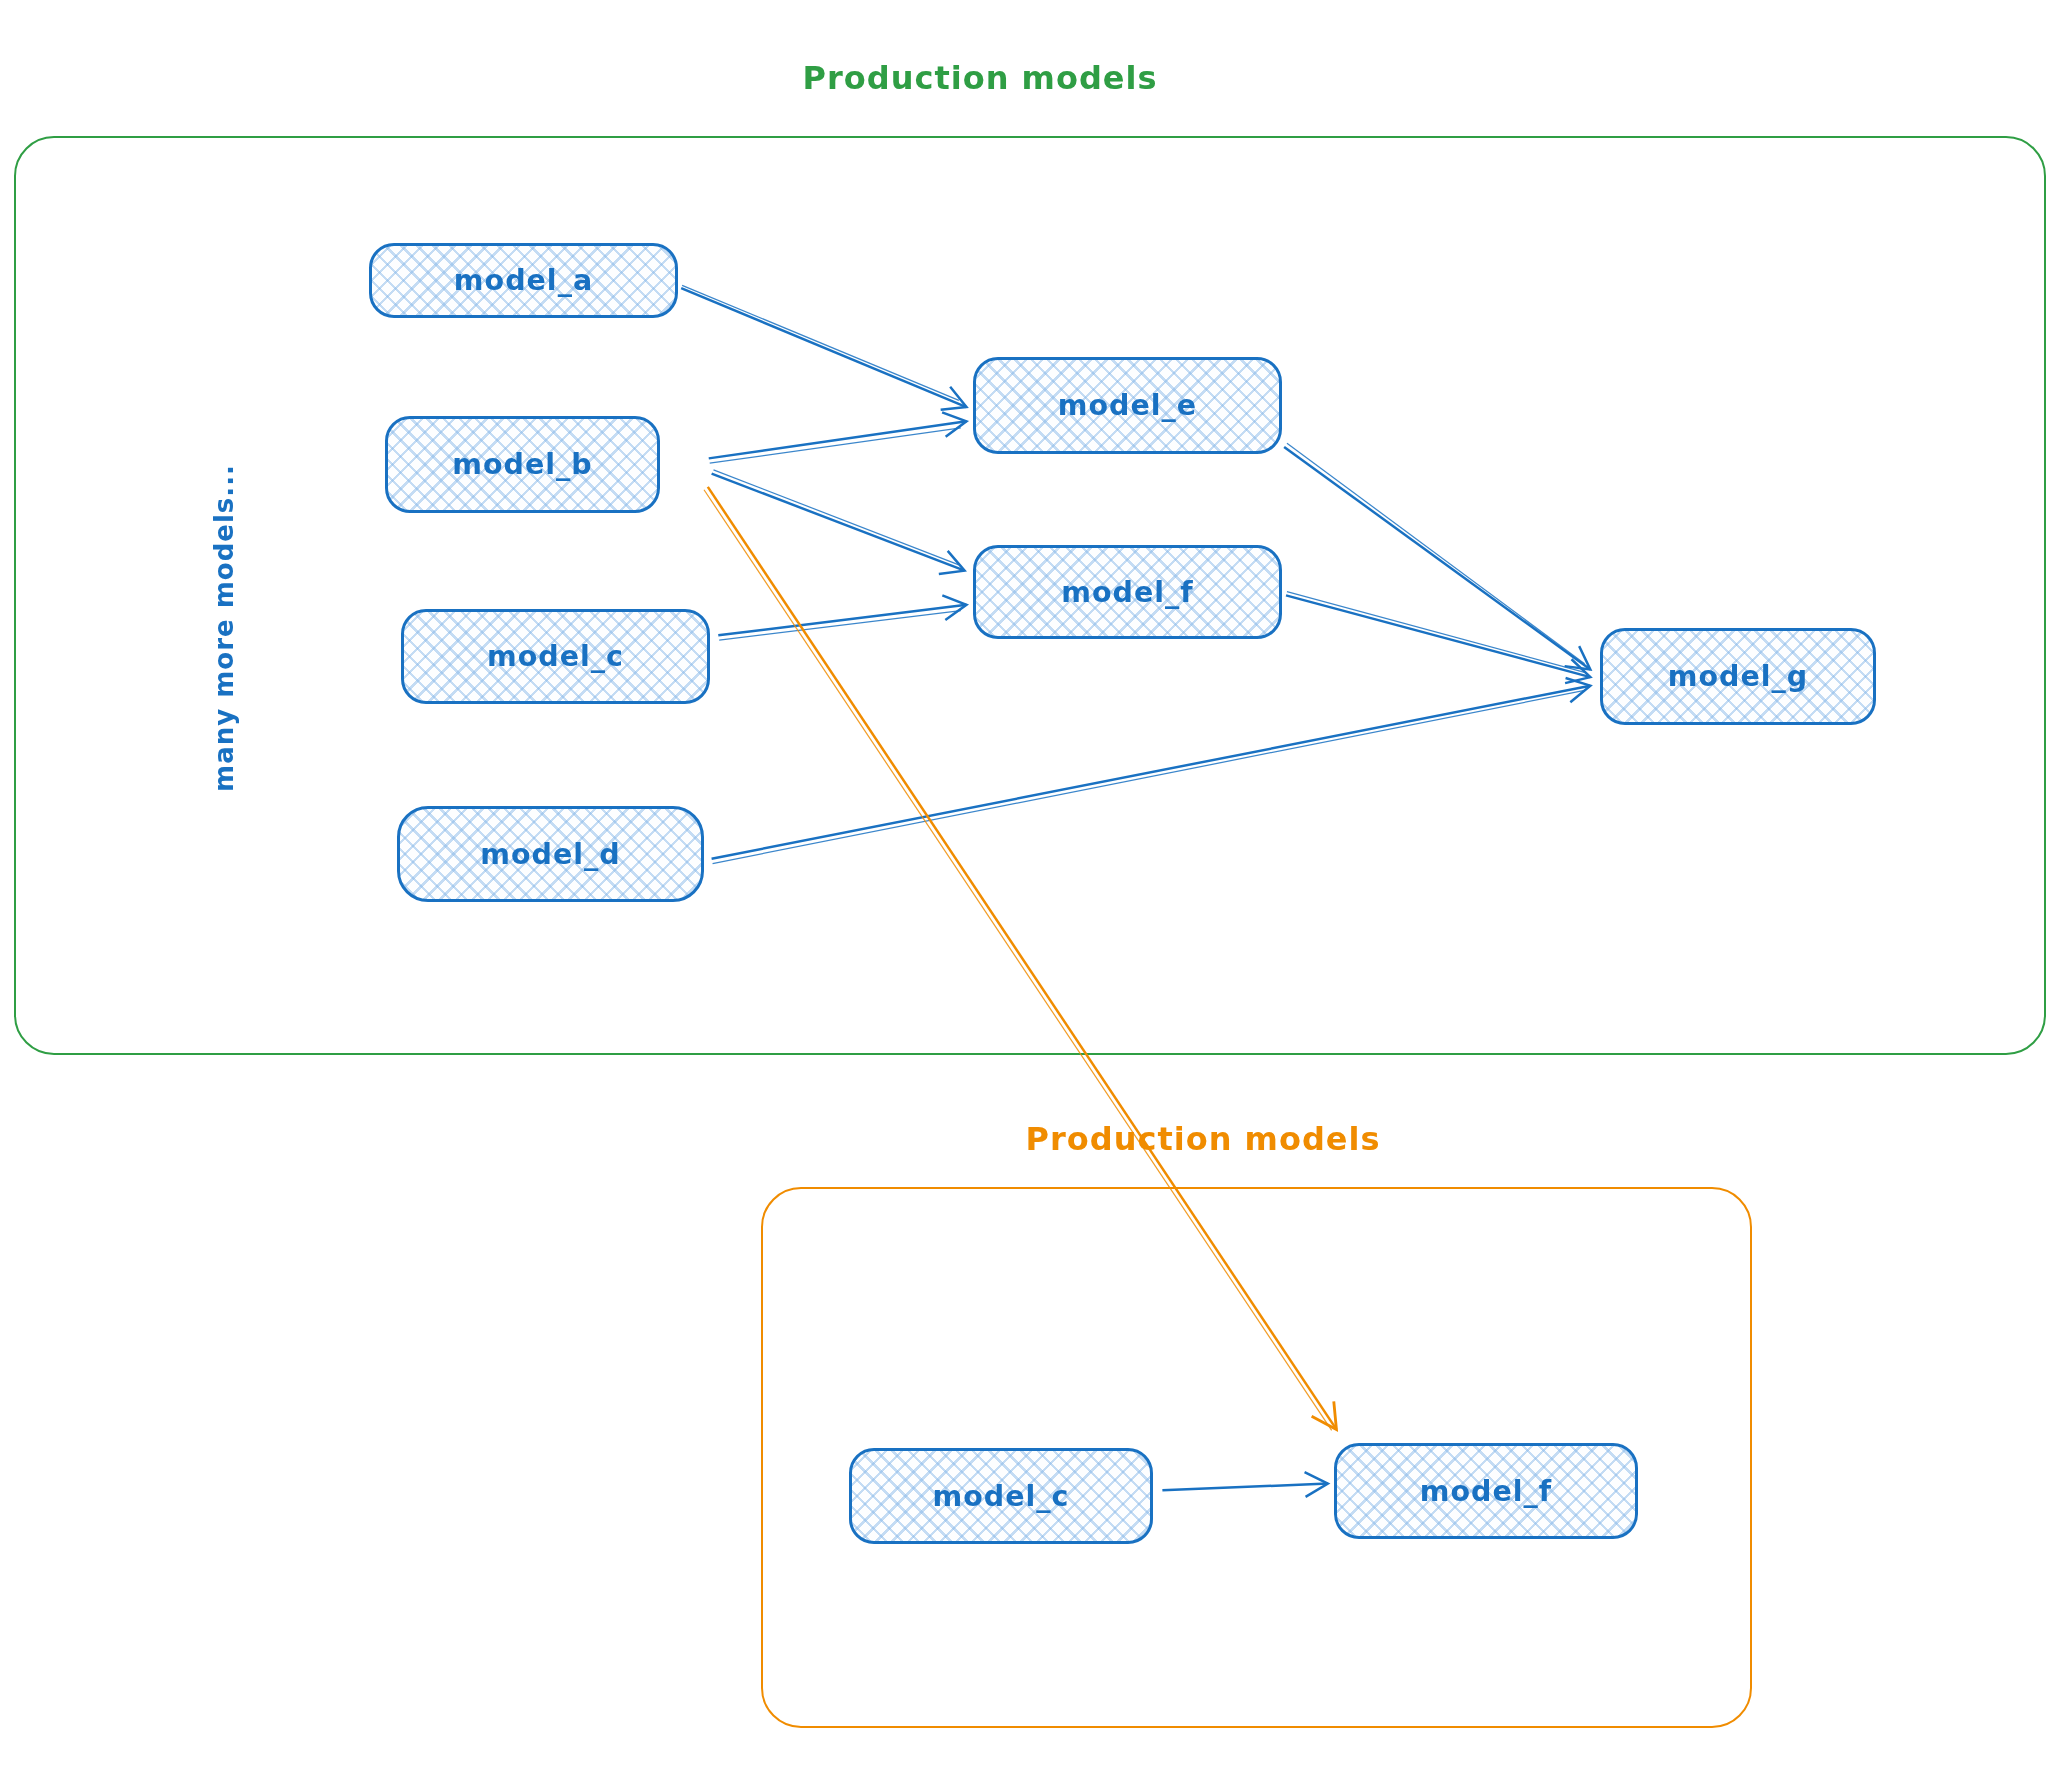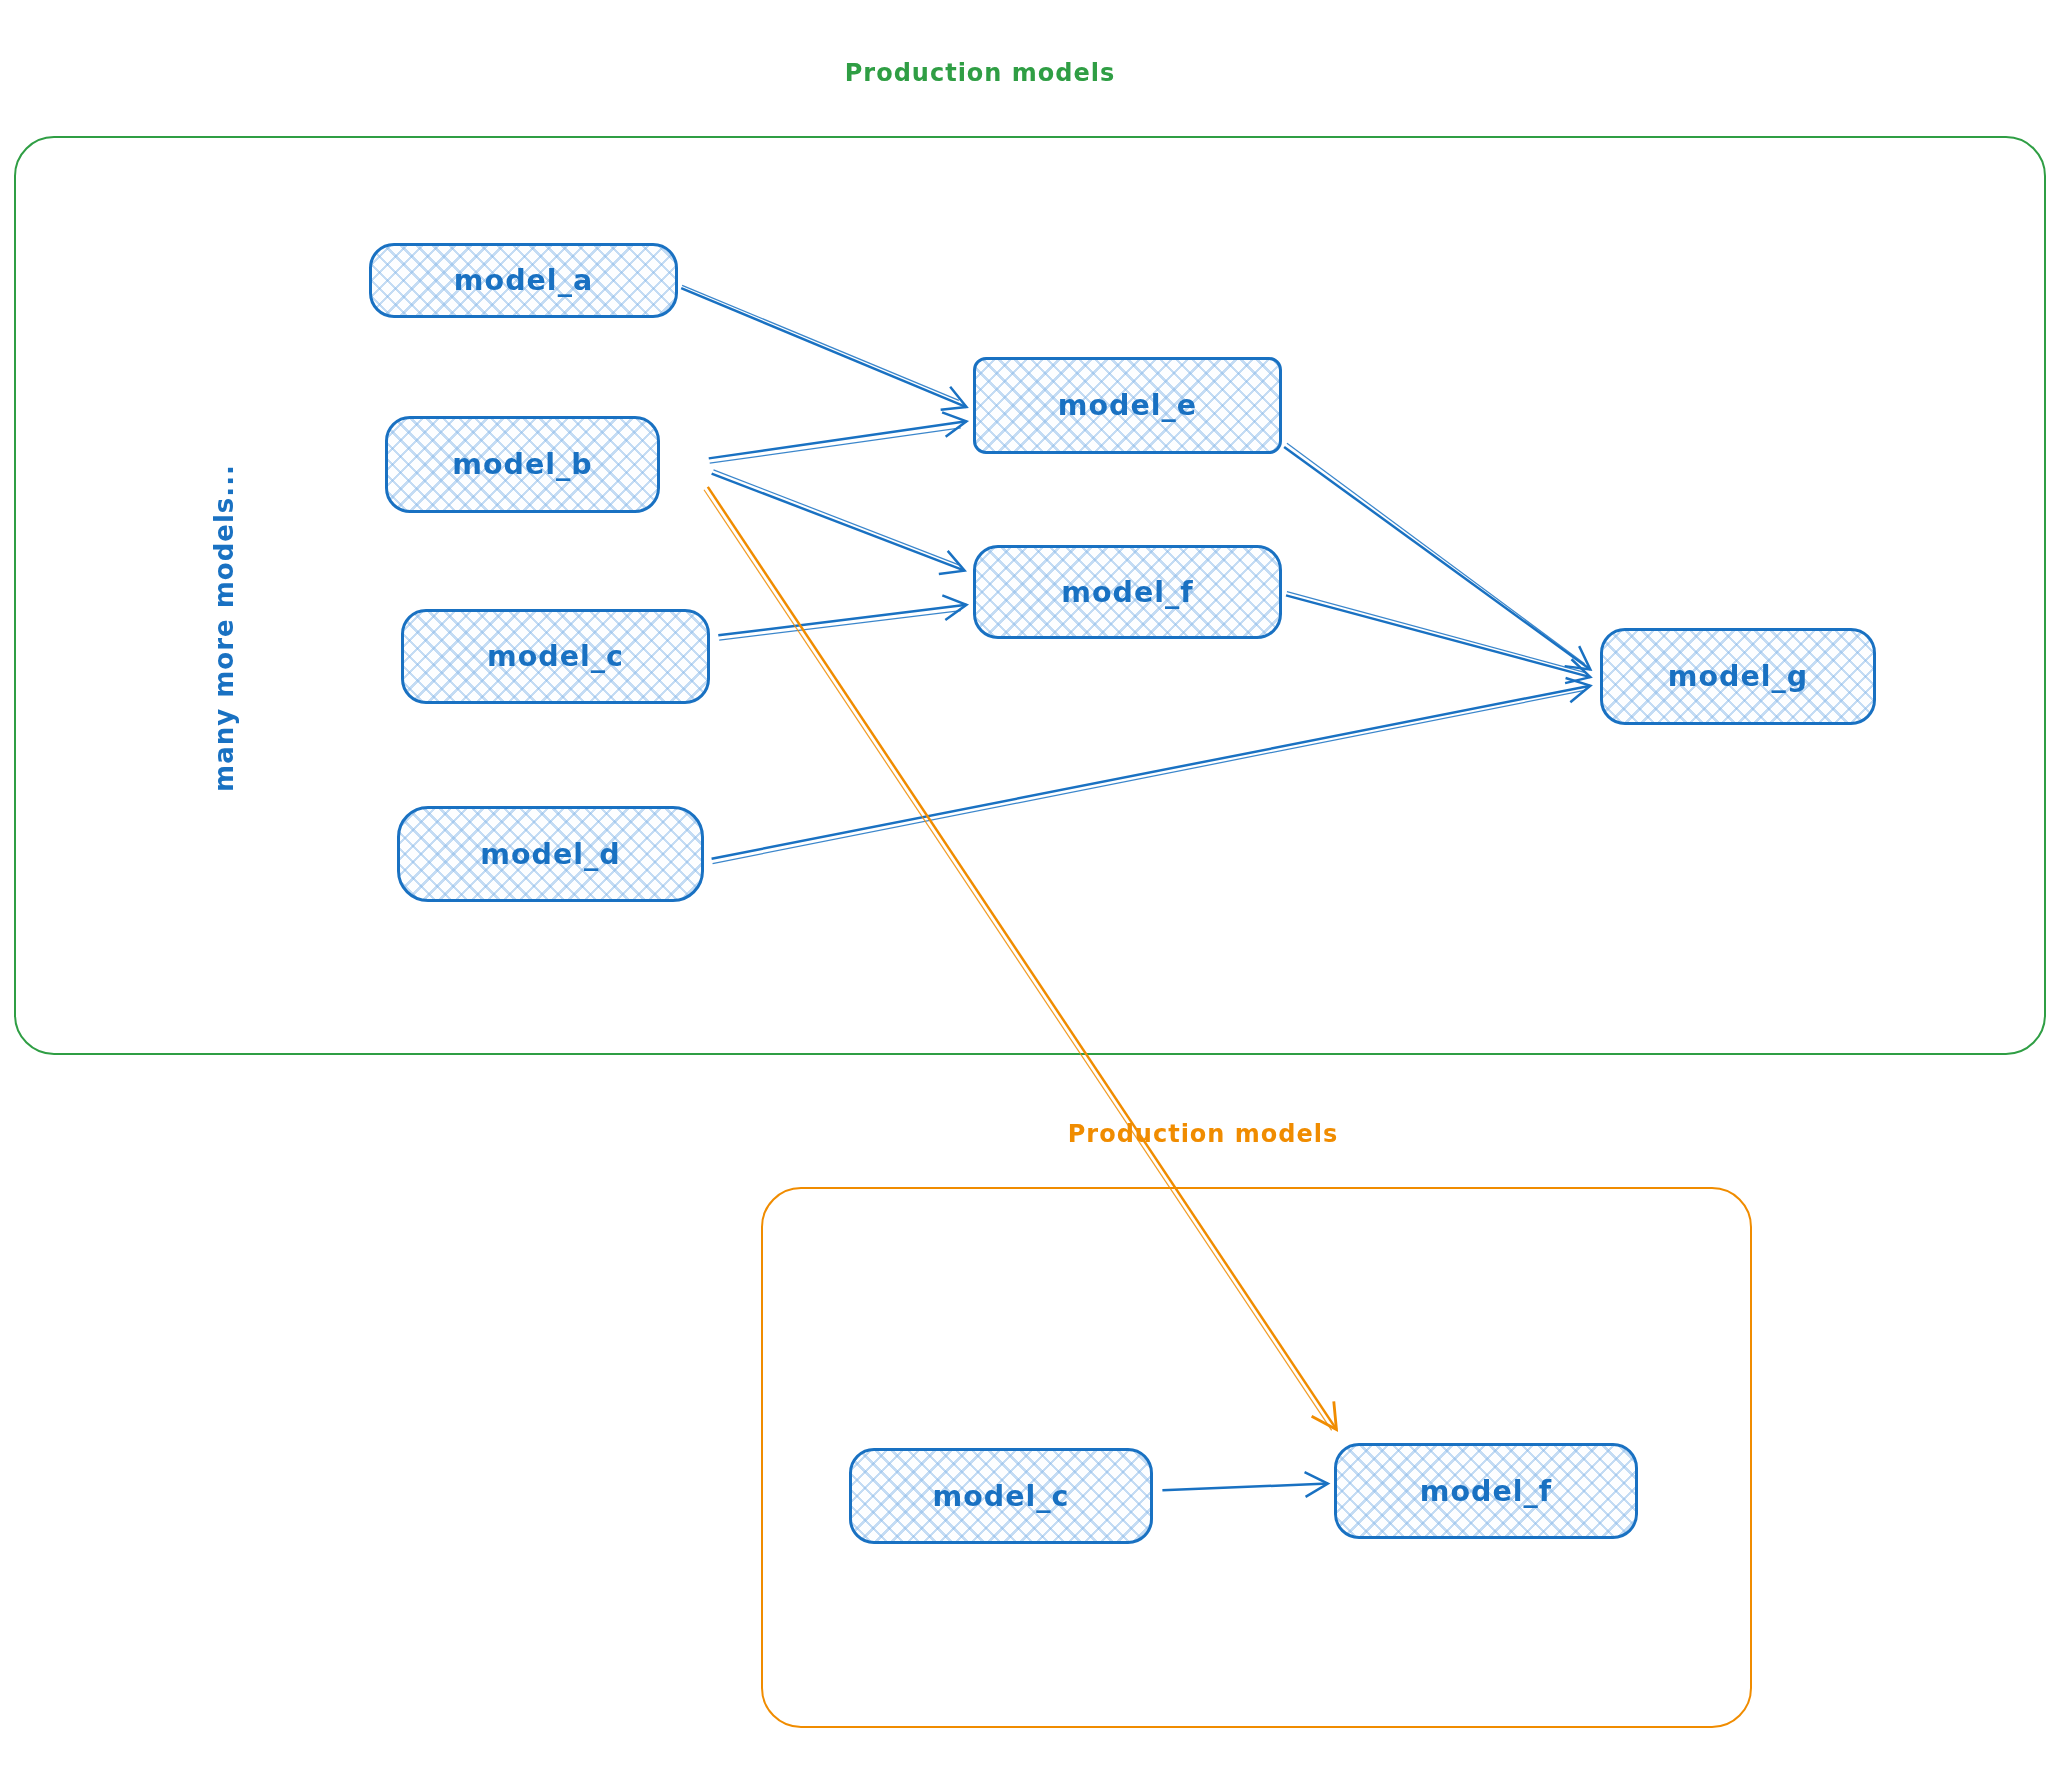--- a/index.html
+++ b/index.html
@@ -25,21 +25,21 @@
   .prod-frame{
     left:14.3px; top:136px; width:2028px; height:915px;
     border-color:var(--green);
   }
   .dev-frame{
     left:761px; top:1187px; width:987px; height:537px;
     border-color:var(--orange);
   }
   .title{
     position:absolute;
-    font-size:24px;
+    font-size:32px;
     font-weight:600;
     letter-spacing:1px;
     text-align:center;
   }
   .prod-title{ left:761px; top:59px; width:438px; color:var(--green); }
   .dev-title{ left:989px; top:1120px; width:428px; color:var(--orange); }
   .side-label{
     position:absolute;
     left:57px; top:609px;
     width:342px; height:38px;
@@ -64,21 +64,21 @@
     letter-spacing:1px;
     background:
       repeating-linear-gradient(45deg,  rgba(134,183,232,.48) 0 2.4px, transparent 2.4px 11.4px),
       repeating-linear-gradient(135deg, rgba(134,183,232,.48) 0 2.4px, transparent 2.4px 11.4px),
       #fdfeff;
   }
   #n-model-a{ left:369px;  top:243px;  width:309px; height:75px; }
   #n-model-b{ left:385px;  top:416px;  width:275px; height:97px; }
   #n-model-c{ left:401px;  top:609px;  width:309px; height:95px; }
   #n-model-d{ left:397px;  top:806px;  width:307px; height:96px;border-radius:31px; }
-  #n-model-e{ left:973px; top:357px;  width:309px; height:97px;border-radius:13px; }
+  #n-model-e{ left:973px; top:357px;  width:309px; height:97px; }
   #n-model-f{ left:973px; top:545px;  width:309px; height:94px;  }
   #n-model-g{ left:1600px; top:628px;  width:276px; height:97px; }
   #n-dev-model-c{ left:849px;  top:1448px; width:304px; height:96px; }
   #n-dev-model-f{ left:1334px; top:1443px; width:304px; height:96px; }
   svg.edges{
     position:absolute;
     left:0; top:0;
     width:2068px; height:1767px;
     pointer-events:none;
   }

